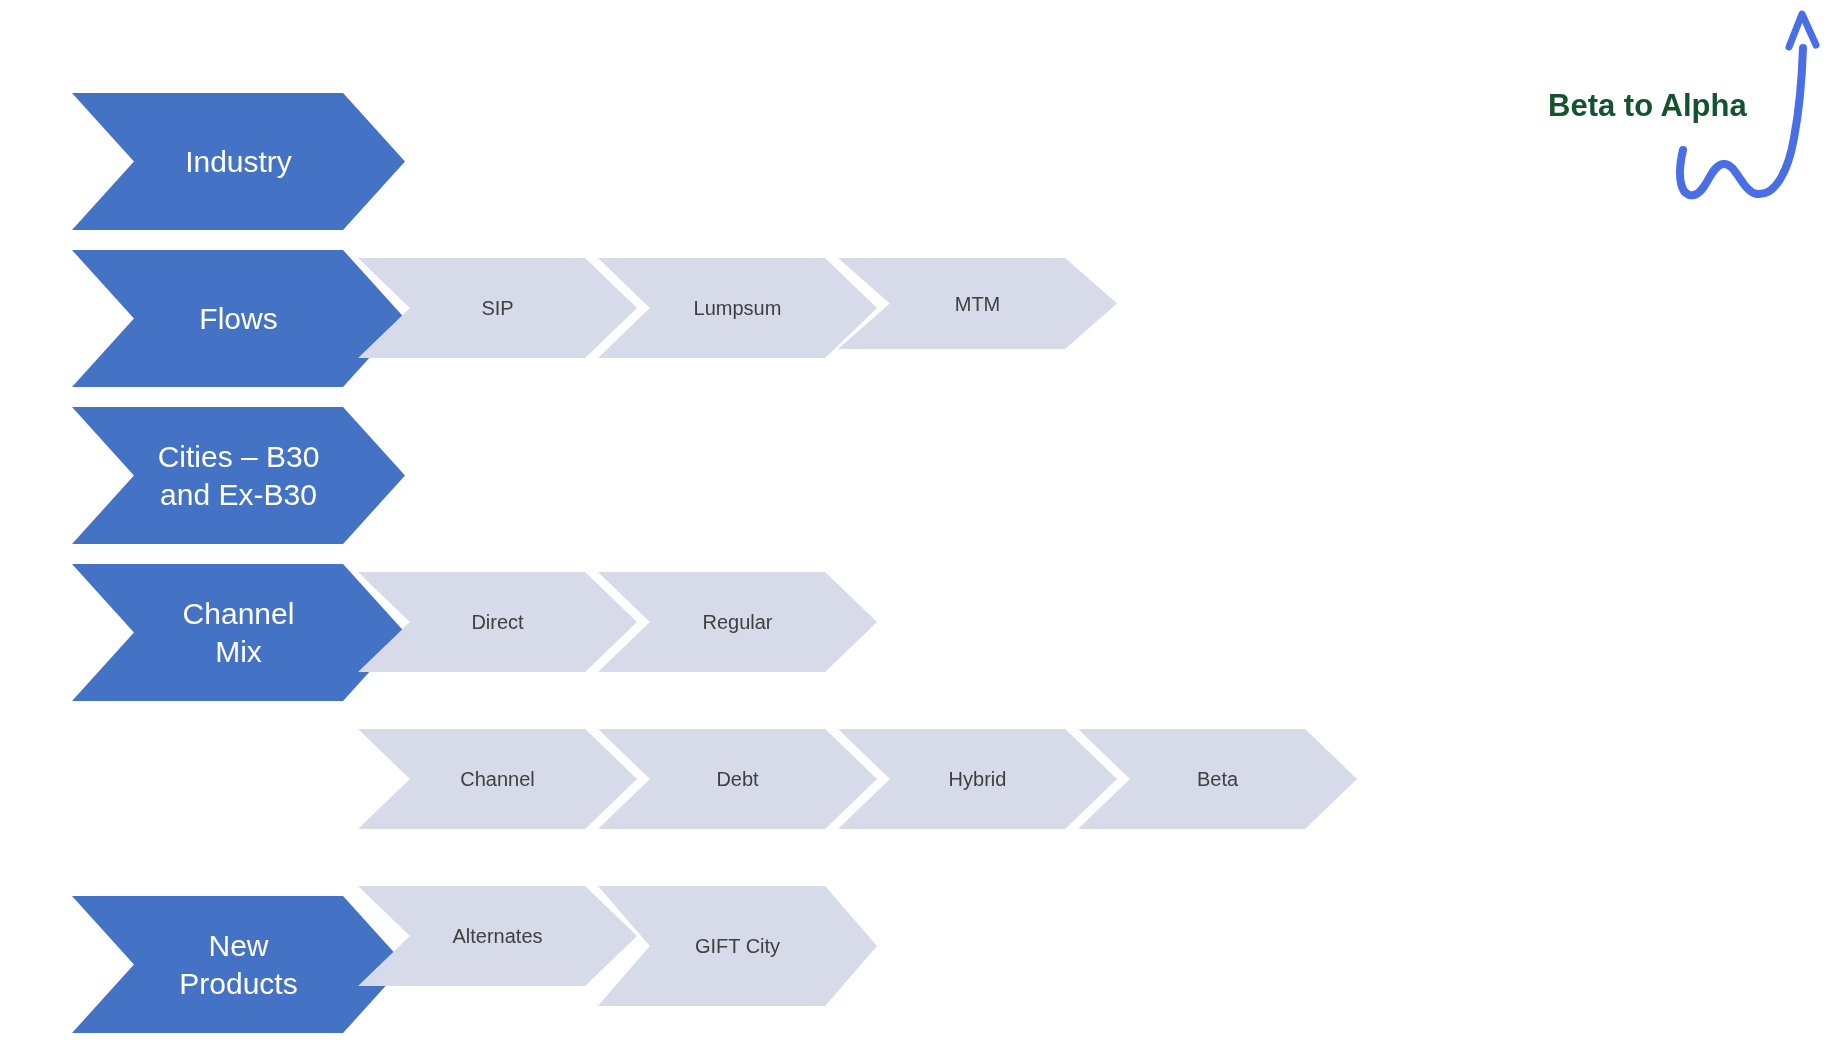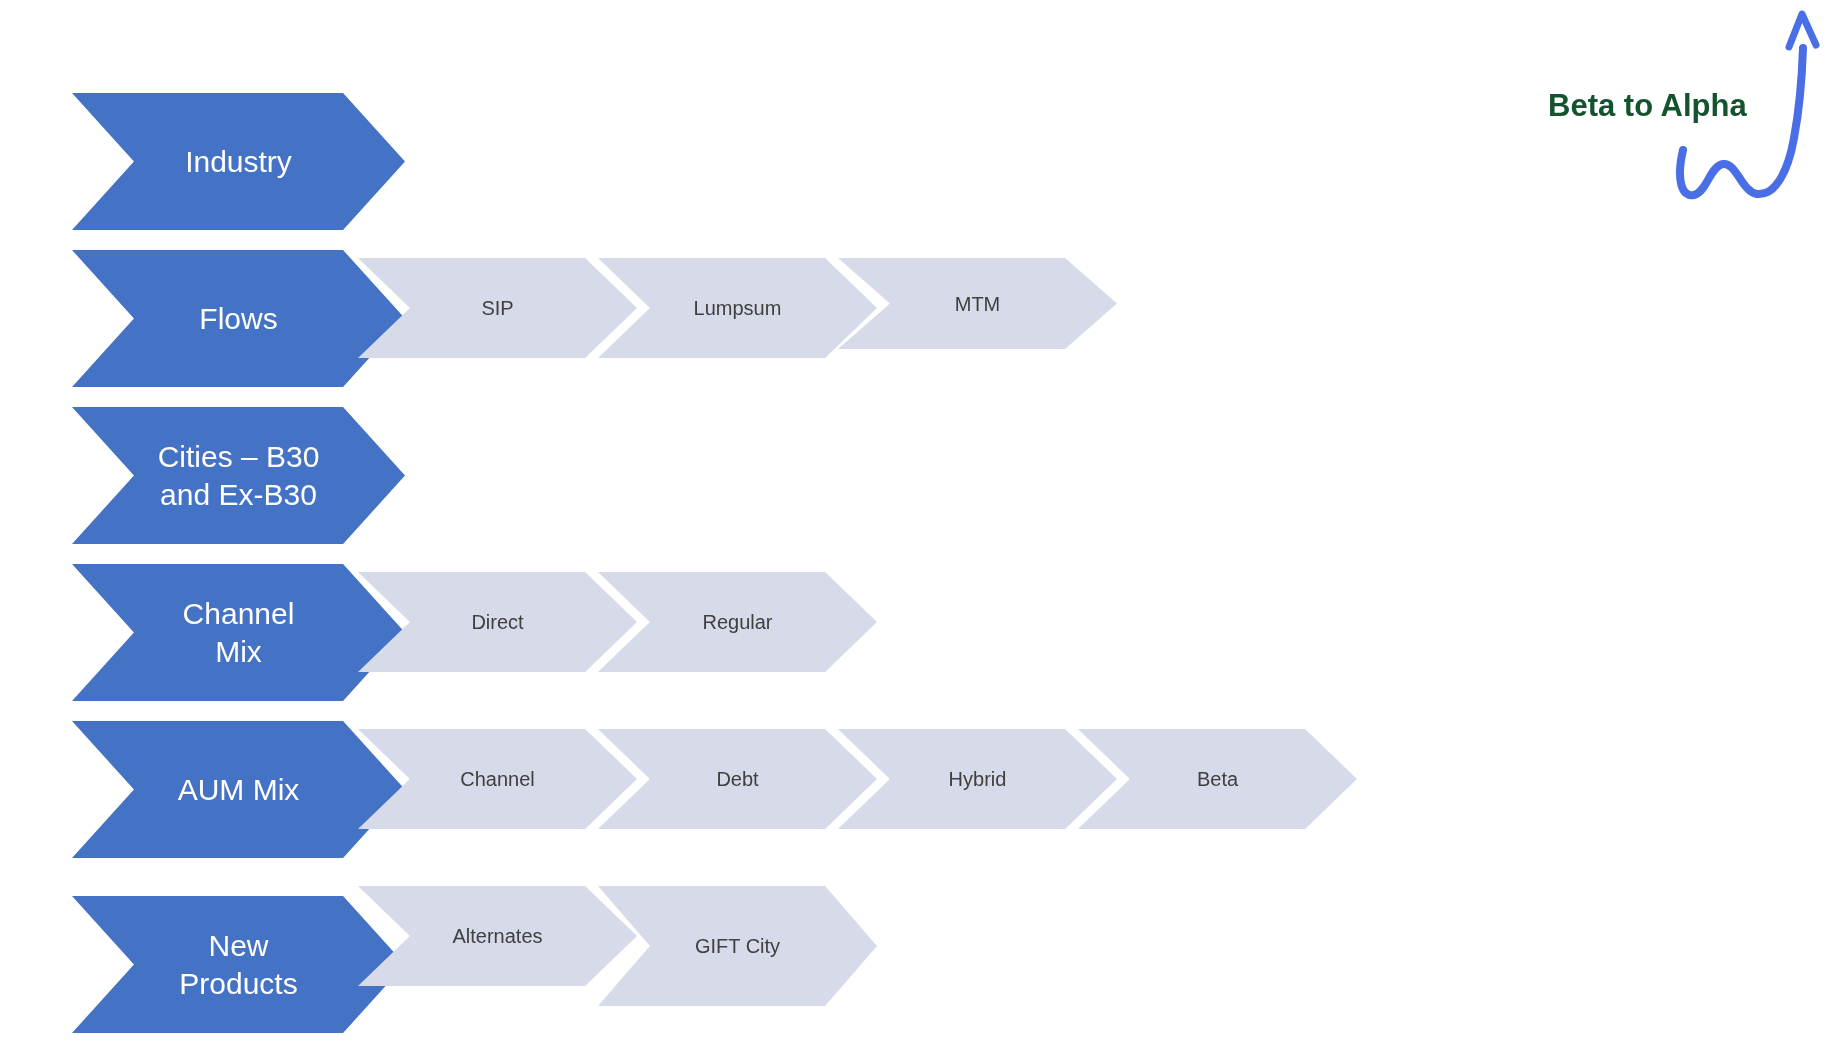--- a/index.html
+++ b/index.html
@@ -84,23 +84,20 @@
       <div class="chev blue" style="left: 72px; top: 564px; width: 333px; height: 137px;">
         <span class="blabel">Channel
 Mix</span>
       </div>
       <div class="chev gray" style="left: 358px; top: 572px; width: 279px; height: 100px;">
         <span class="glabel">Direct</span>
       </div>
       <div class="chev gray" style="left: 598px; top: 572px; width: 279px; height: 100px;">
         <span class="glabel">Regular</span>
       </div>
-      <div class="chev blue" style="left: 72px; top: 721px; width: 333px; height: 137px;">
-        <span class="blabel">AUM Mix</span>
-      </div>
       <div class="chev gray" style="left: 358px; top: 729px; width: 279px; height: 100px;">
         <span class="glabel">Channel</span>
       </div>
       <div class="chev gray" style="left: 598px; top: 729px; width: 279px; height: 100px;">
         <span class="glabel">Debt</span>
       </div>
       <div class="chev gray" style="left: 838px; top: 729px; width: 279px; height: 100px;">
         <span class="glabel">Hybrid</span>
       </div>
       <div class="chev gray" style="left: 1078px; top: 729px; width: 279px; height: 100px;">

